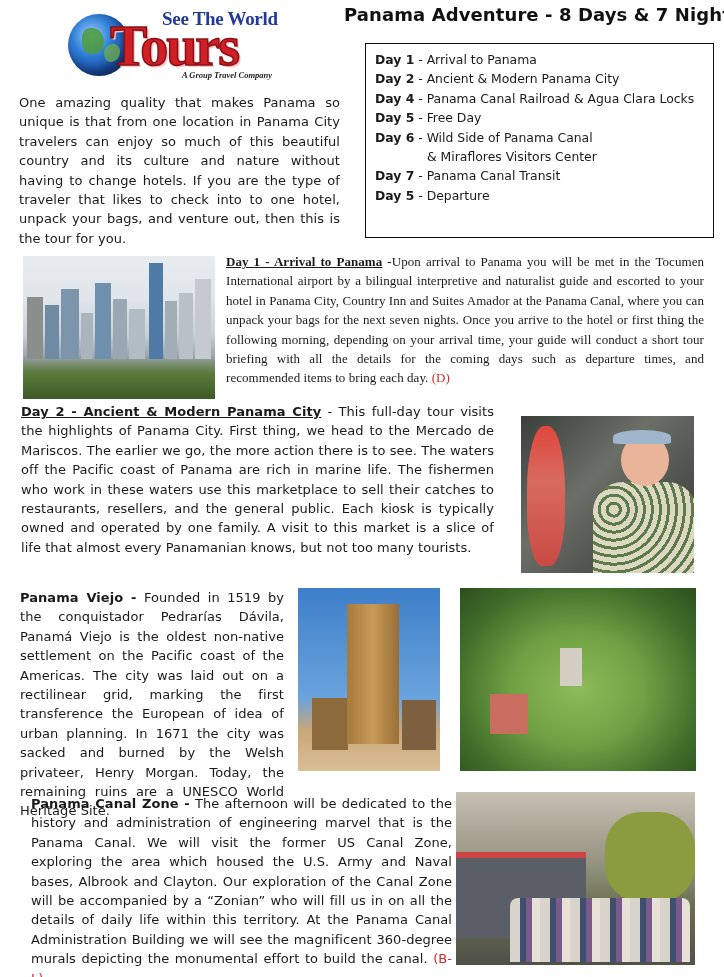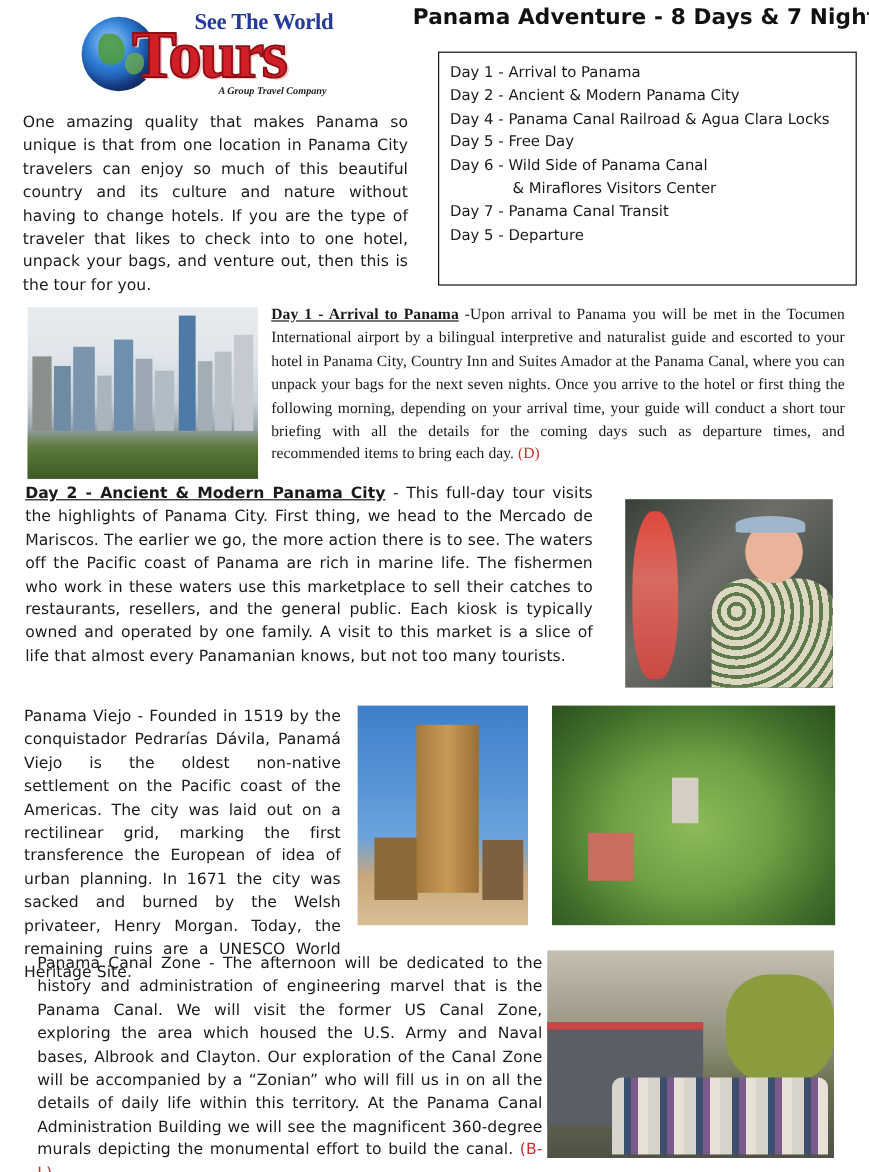--- a/index.html
+++ b/index.html
@@ -6,21 +6,21 @@
   body {
     width: 724px; height: 977px; position: relative; overflow: hidden;
     font-family: "DejaVu Sans", sans-serif; color: #1a1a1a;
   }
   .abs { position: absolute; }
   .para {
     font-size: 13px; line-height: 19.4px; text-align: justify;
     letter-spacing: 0.05px;
   }
   .red { color: #d42a2a; }
-  b.lead { font-weight: normal; }
+  b.lead { font-weight: bold; }
   u.lead { font-weight: bold; text-decoration: underline; }
 
   
   #logo { left: 66px; top: 6px; width: 196px; height: 80px; }
   #logo .globe {
     position: absolute; left: 2px; top: 8px; width: 62px; height: 62px; border-radius: 50%;
     background: radial-gradient(circle at 38% 35%, #9fd0ff 0%, #2f7fd6 35%, #1b4fa8 65%, #0e2d6b 100%);
     box-shadow: inset -6px -6px 10px rgba(0,0,0,0.35);
   }
   #logo .globe::before {
@@ -50,21 +50,21 @@
     left: 344px; top: 4px; font-size: 18px; font-weight: bold; color: #111; white-space: nowrap;
     letter-spacing: 0.1px;
   }
 
   
   #itinerary {
     left: 365px; top: 43px; width: 349px; height: 195px; border: 1.5px solid #111;
     box-sizing: border-box; padding: 6px 0 0 9px;
   }
   #itinerary .row { font-size: 12.4px; line-height: 19.4px; white-space: nowrap; }
-  #itinerary .row b { font-weight: normal; }
+  #itinerary .row b { font-weight: bold; }
   #itinerary .cont { padding-left: 52px; }
 
   
   #intro { left: 19px; top: 93px; width: 321px; }
 
   
   .photo { overflow: hidden; }
   #photo-skyline {
     left: 23px; top: 256px; width: 192px; height: 143px;
     background:

